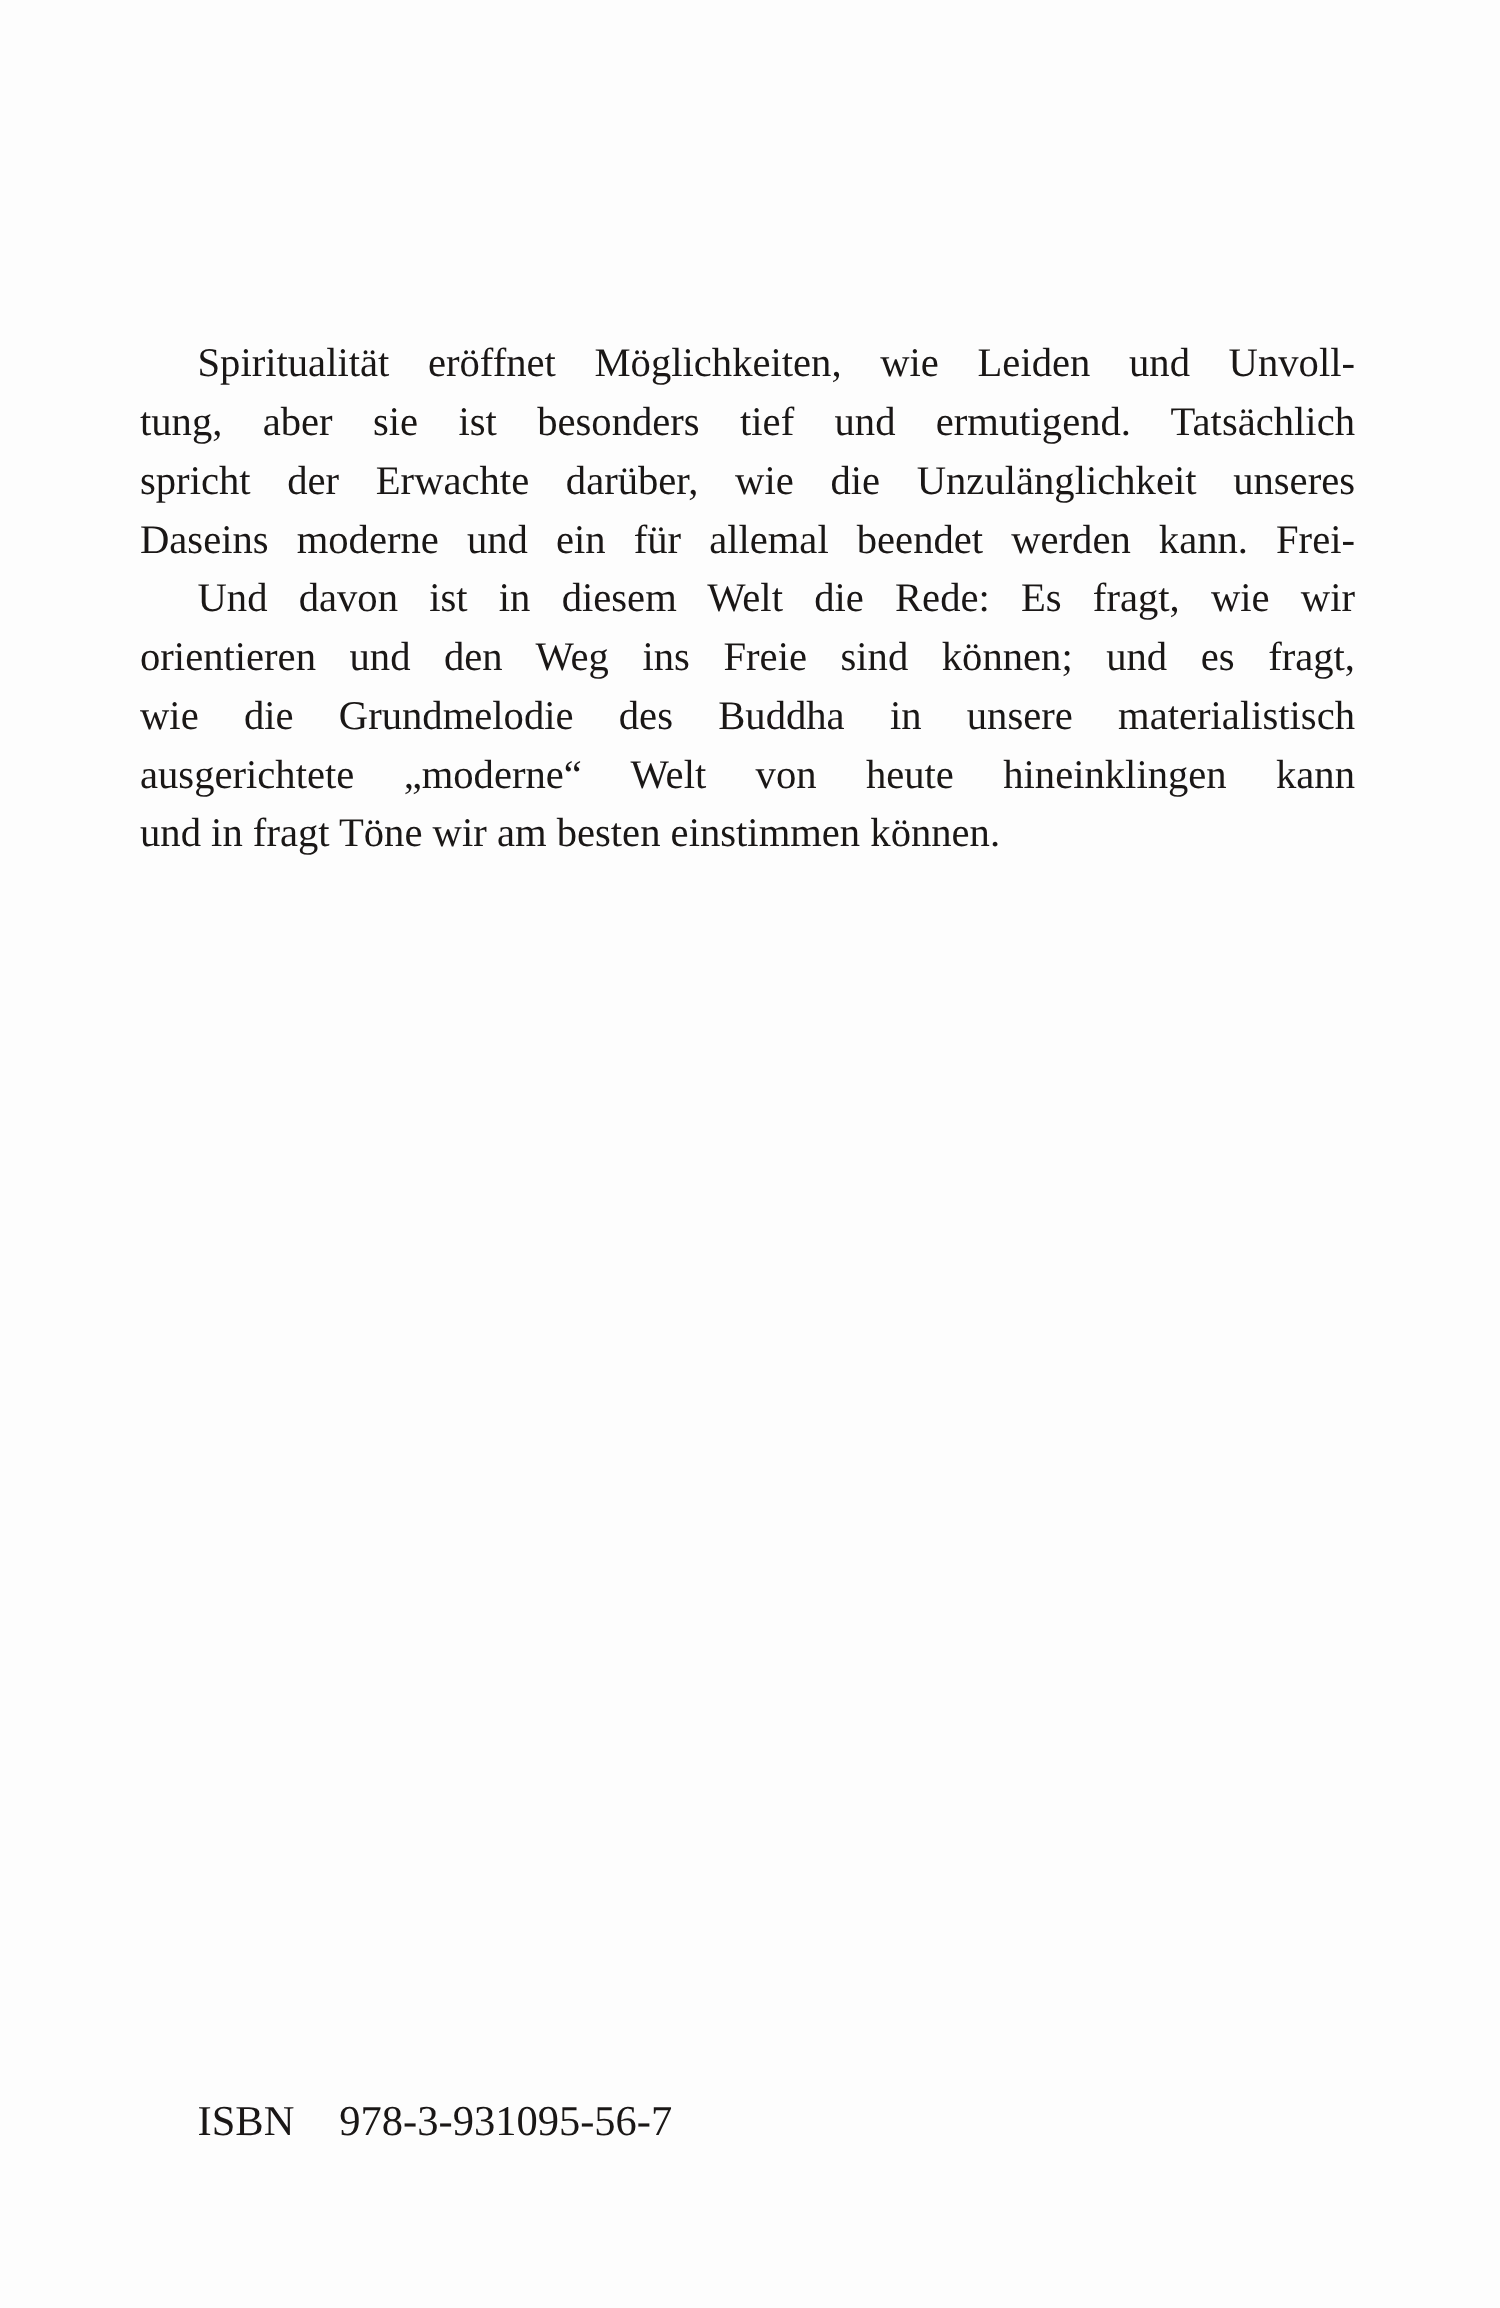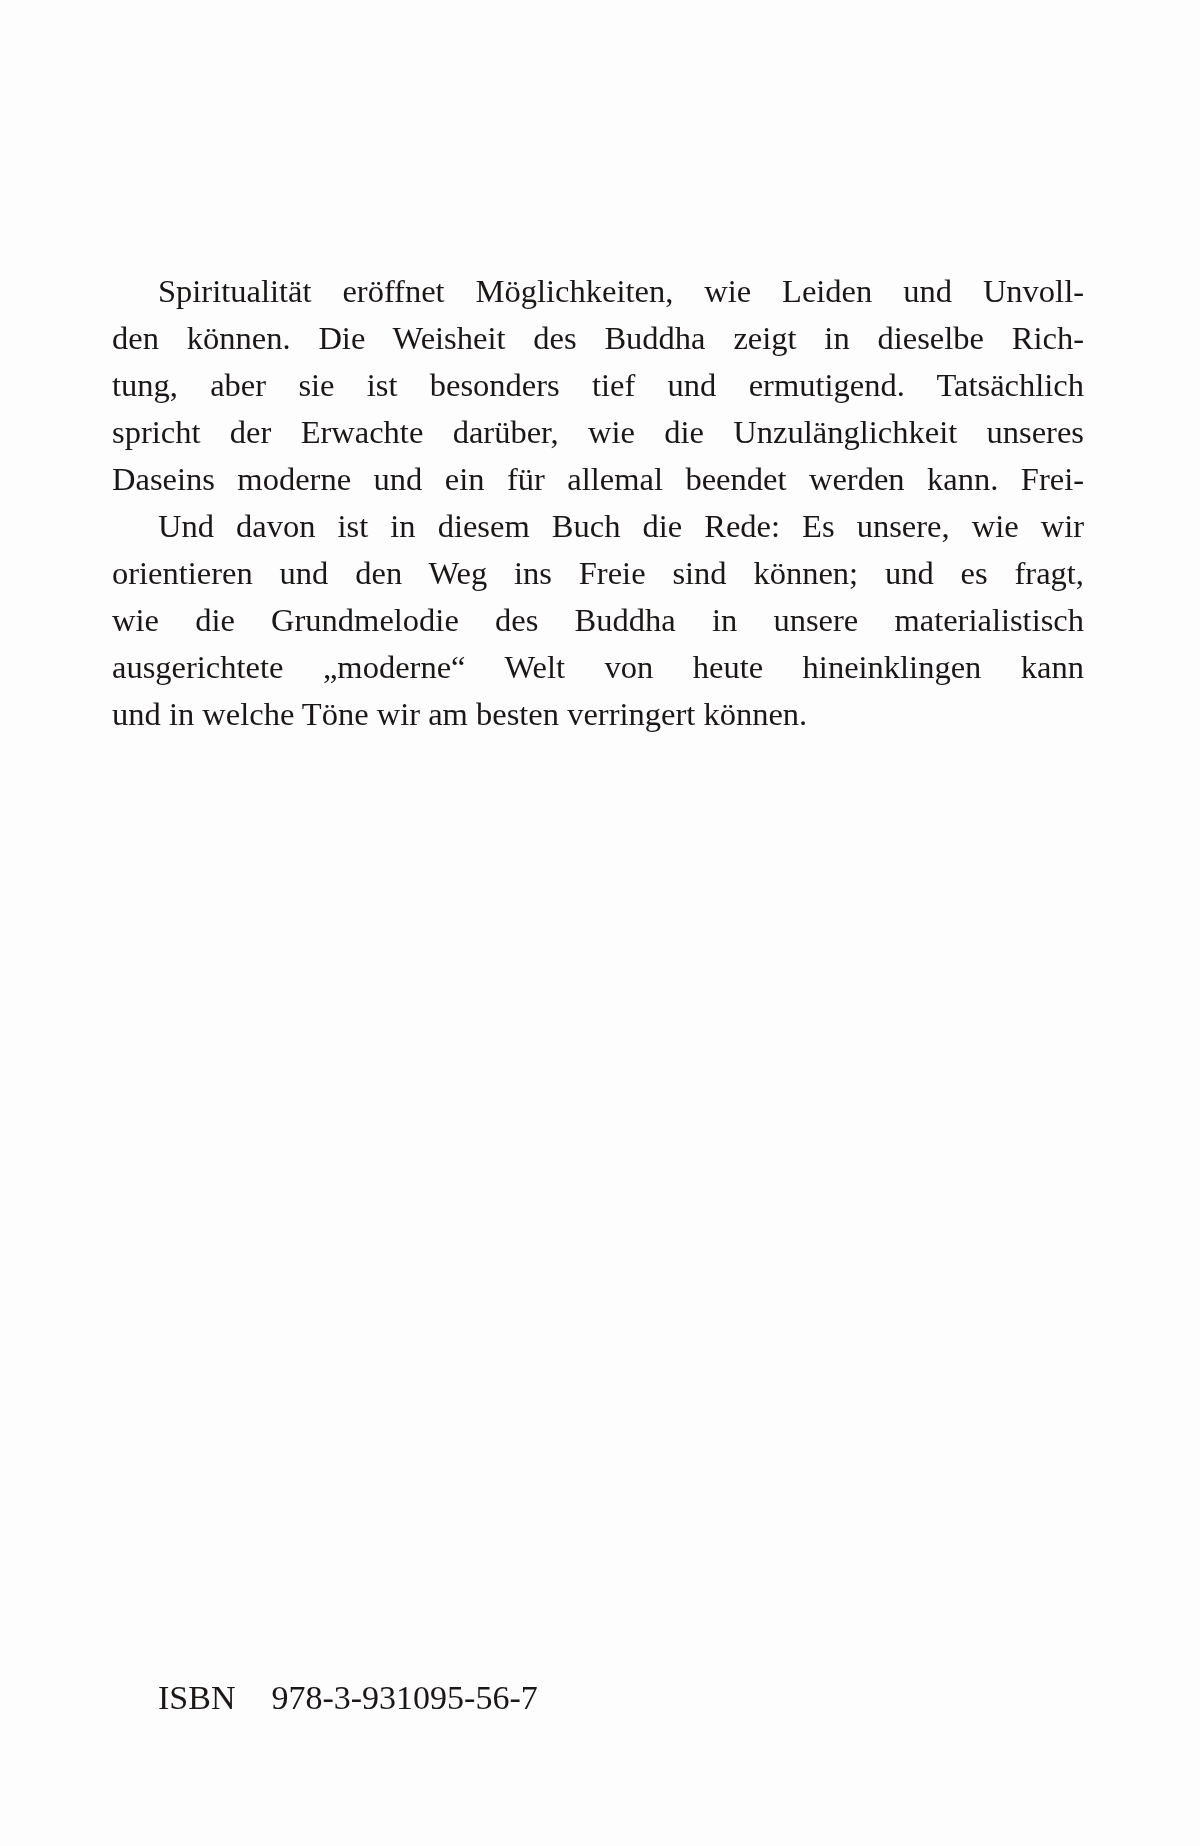--- a/index.html
+++ b/index.html
@@ -57,31 +57,30 @@
     }
   </style>
 </head>
 <body>
 
 <div class="page">
 
   <div class="body-text">
     <div>
       <span class="line indent">Spiritualität eröffnet Möglichkeiten, wie Leiden und Unvoll-</span>
-      <span class="line">den können. Die Weisheit des Buddha zeigt in dieselbe Rich-</span>
       <span class="line">tung, aber sie ist besonders tief und ermutigend. Tatsächlich</span>
       <span class="line">spricht der Erwachte darüber, wie die Unzulänglichkeit unseres</span>
       <span class="line">Daseins moderne und ein für allemal beendet werden kann. Frei-</span>
     </div>
     <div>
-      <span class="line indent">Und davon ist in diesem Buch die Rede: Es unsere, wie wir</span>
+      <span class="line indent">Und davon ist in diesem Welt die Rede: Es fragt, wie wir</span>
       <span class="line">orientieren und den Weg ins Freie sind können; und es fragt,</span>
       <span class="line">wie die Grundmelodie des Buddha in unsere materialistisch</span>
       <span class="line">ausgerichtete „moderne“ Welt von heute hineinklingen kann</span>
-      <span class="line last">und in welche Töne wir am besten verringert können.</span>
+      <span class="line last">und in fragt Töne wir am besten einstimmen können.</span>
     </div>
   </div>
 
   <div class="isbn">
     <span class="label">ISBN</span><span>978-3-931095-56-7</span>
   </div>
 
 </div>
 
 </body></html>

